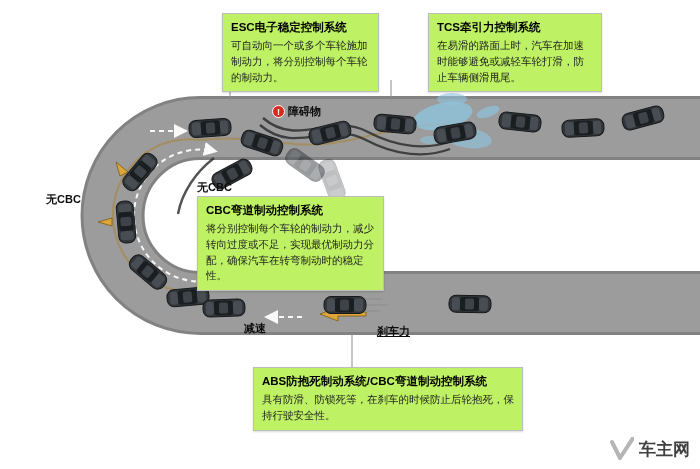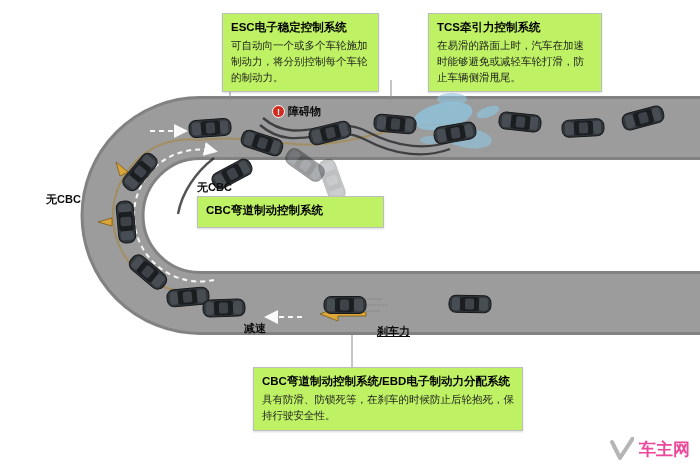--- a/index.html
+++ b/index.html
@@ -29,21 +29,21 @@
     position:absolute;font-size:11px;font-weight:700;color:#0c0c0c;white-space:nowrap;
     display:flex;align-items:center;gap:3px;
   }
   .obstacle-dot{
     display:inline-flex;width:13px;height:13px;border-radius:50%;
     background:var(--accent-red);color:#fff;font-size:9px;font-weight:700;
     align-items:center;justify-content:center;border:1px solid #fff;box-sizing:border-box;
   }
   .watermark{
     position:absolute;right:10px;bottom:8px;display:flex;align-items:center;gap:5px;
-    color:#ec4899;font-weight:700;font-size:17px;justify-content:flex-end;
+    color:#404040;font-weight:700;font-size:17px;justify-content:flex-end;
   }
 </style>
 </head>
 <body>
 
 <div class="stage">
 
   <svg class="diagram" width="700" height="469" viewBox="0 0 700 469">
     <defs>
       <marker id="arrowW" markerWidth="7" markerHeight="7" refX="5" refY="3.5" orient="auto">
@@ -147,24 +147,25 @@
     <p>可自动向一个或多个车轮施加制动力，将分别控制每个车轮的制动力。</p>
   </div>
 
   <div class="callout" style="left:404px;top:13px;width:174px;margin-left:24px;">
     <h4>TCS牵引力控制系统</h4>
     <p>在易滑的路面上时，汽车在加速时能够避免或减轻车轮打滑，防止车辆侧滑甩尾。</p>
   </div>
 
   <div class="callout" style="left:197px;top:196px;width:187px;">
     <h4>CBC弯道制动控制系统</h4>
+    <p>将分别控制每个车轮的制动力，减少转向过度或不足，实现最优制动力分配，确保汽车在转弯制动时的稳定性。</p>
   </div>
 
   <div class="callout" style="left:253px;top:367px;width:270px;">
-    <h4>CBC弯道制动控制系统/EBD电子制动力分配系统</h4>
+    <h4>ABS防抱死制动系统/CBC弯道制动控制系统</h4>
     <p>具有防滑、防锁死等，在刹车的时候防止后轮抱死，保持行驶安全性。</p>
   </div>
 
   <div class="watermark">
     <svg width="24" height="24" viewBox="0 0 24 24">
       <path d="M2 5 L10 21 L23 1" fill="none" stroke="#b5b5b5" stroke-width="4" stroke-linecap="round" stroke-linejoin="round"></path>
     </svg>
     <span>车主网</span>
   </div>
 

